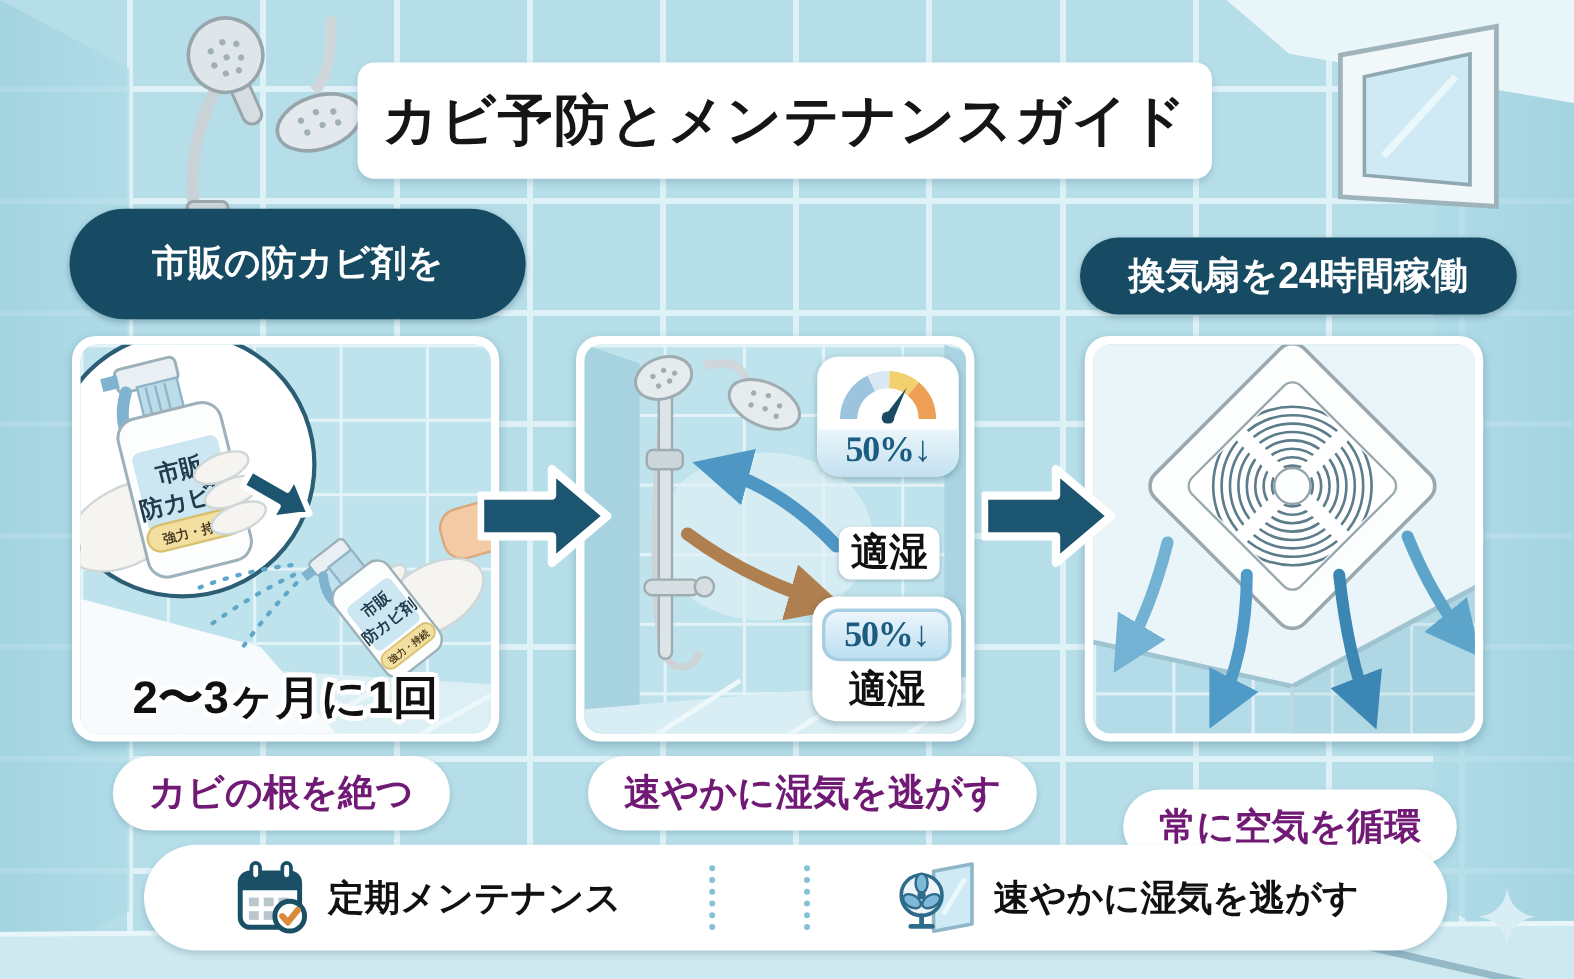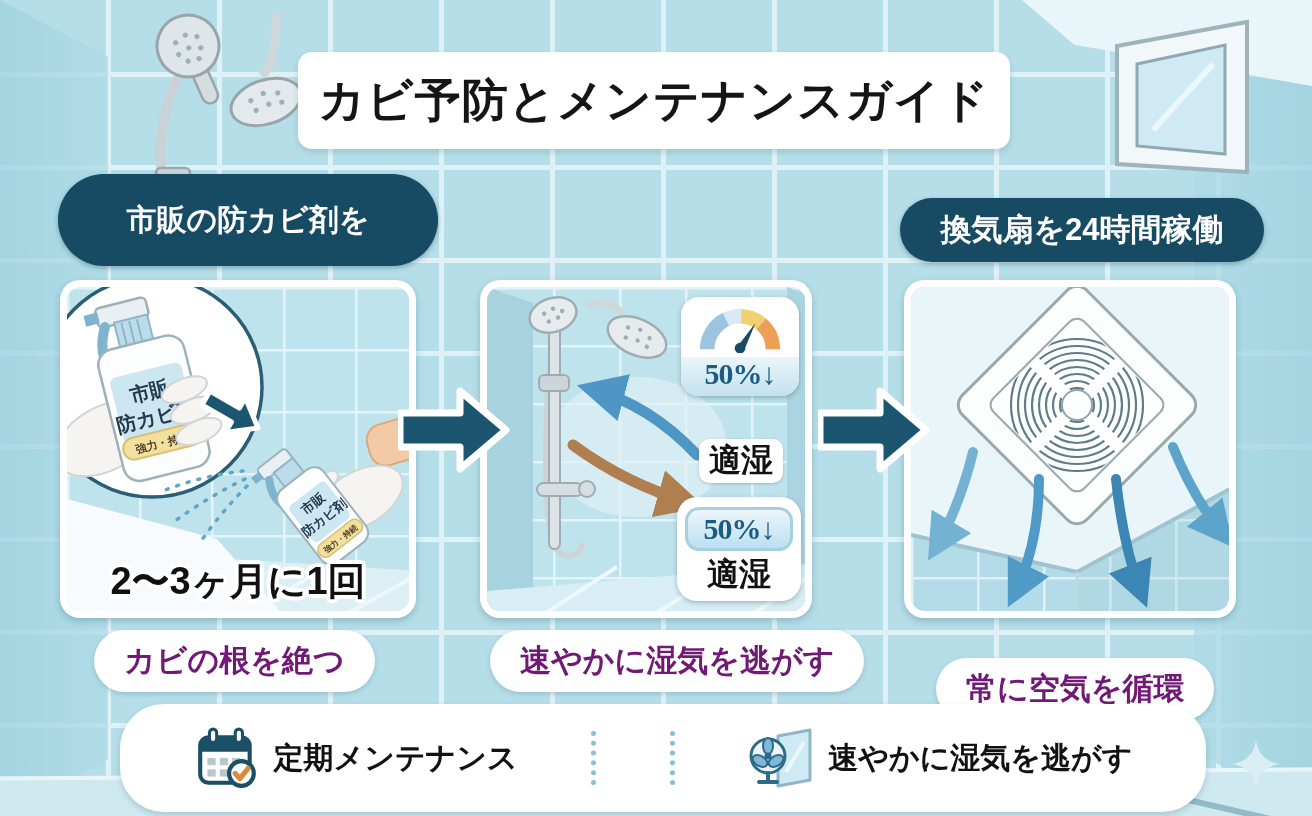--- a/index.html
+++ b/index.html
@@ -79,21 +79,21 @@
   .cap1 { left:94px;  top:630px; }
   .cap2 { left:490px; top:630px; }
   .cap3 { left:936px; top:630px;margin-top:28px; }
 
   
   .flow-arrow { position:absolute; width:112px; height:88px; }
   .fa1 { left:398px; top:386px; }
   .fa2 { left:818px; top:386px; }
 
   
-  .footer-bar { position:absolute; left:120px; top:704px; width:1086px; height:108px;
+  .footer-bar { position:absolute; left:120px; top:704px; width:1086px; height:88px;
     background:#fff; border-radius:44px; display:flex; align-items:center;
     justify-content:space-evenly; box-shadow:0 3px 6px rgba(20,70,90,.2); }
   .f-item { display:flex; align-items:center; gap:14px; }
   .f-label { font-size:30px; font-weight:900; color:#111; white-space:nowrap; }
   .f-div { height:54px; border-left:5px dotted #85c0d6; }
 </style>
 </head>
 <body>
 
 <div class="stage">

